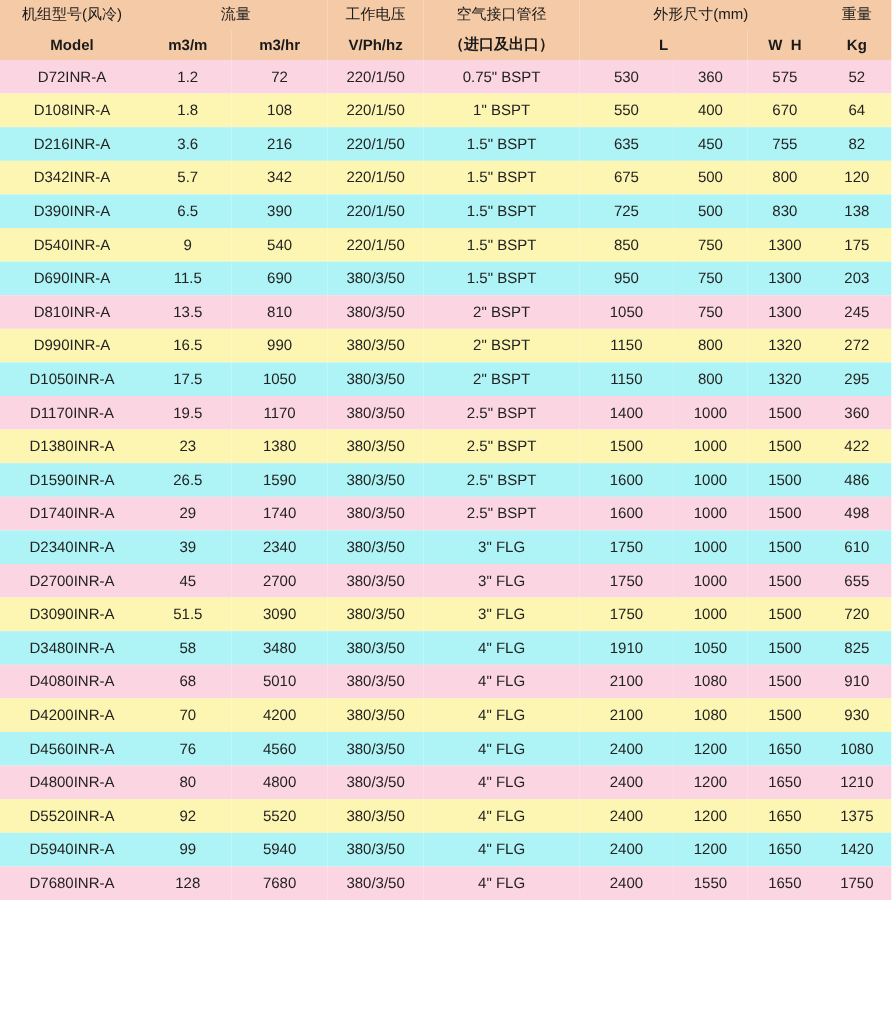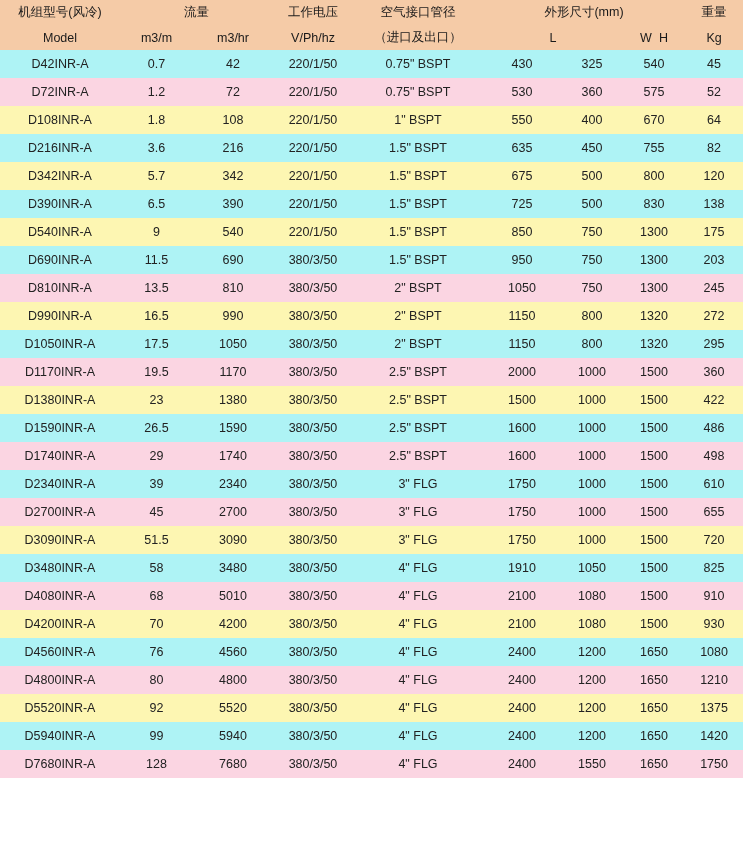--- a/index.html
+++ b/index.html
@@ -37,20 +37,21 @@
   
   .hdr-row td {
     background: #f5cba7;
     height: 25px;
     font-size: 12.5px;
     color: #1a1a1a;
     white-space: nowrap;
   }
   .hdr-row.second td {
     height: 25px;
+    font-weight: bold;
   }
   
   .data-row td {
     height: 28px;
     font-size: 12.5px;
     color: #222;
   }
   .row-cyan td { background: #aef3f5; }
   .row-pink  td { background: #fbd5e2; }
   .row-yellow td { background: #fdf6b2; }
@@ -90,31 +91,20 @@
         <td class="hdr-sub">V/Ph/hz</td>
         <td class="hdr-sub">（进口及出口）</td>
         <td class="hdr-sub" colspan="2">L</td>
         <td class="hdr-sub">
           <span>W</span>&nbsp;&nbsp;<span>H</span>
         </td>
         <td class="hdr-sub">Kg</td>
       </tr>
     </thead>
     <tbody id="tbody">
-        <tr class="data-row row-cyan">
-          <td class="model-cell">D42INR-A</td>
-          <td>0.7</td>
-          <td>42</td>
-          <td>220/1/50</td>
-          <td>0.75" BSPT</td>
-          <td>430</td>
-          <td>325</td>
-          <td>540</td>
-          <td>45</td>
-        </tr>
         <tr class="data-row row-pink">
           <td class="model-cell">D72INR-A</td>
           <td>1.2</td>
           <td>72</td>
           <td>220/1/50</td>
           <td>0.75" BSPT</td>
           <td>530</td>
           <td>360</td>
           <td>575</td>
           <td>52</td>
@@ -217,21 +207,21 @@
           <td>800</td>
           <td>1320</td>
           <td>295</td>
         </tr>
         <tr class="data-row row-pink">
           <td class="model-cell">D1170INR-A</td>
           <td>19.5</td>
           <td>1170</td>
           <td>380/3/50</td>
           <td>2.5" BSPT</td>
-          <td>2000</td>
+          <td>1400</td>
           <td>1000</td>
           <td>1500</td>
           <td>360</td>
         </tr>
         <tr class="data-row row-yellow">
           <td class="model-cell">D1380INR-A</td>
           <td>23</td>
           <td>1380</td>
           <td>380/3/50</td>
           <td>2.5" BSPT</td>

